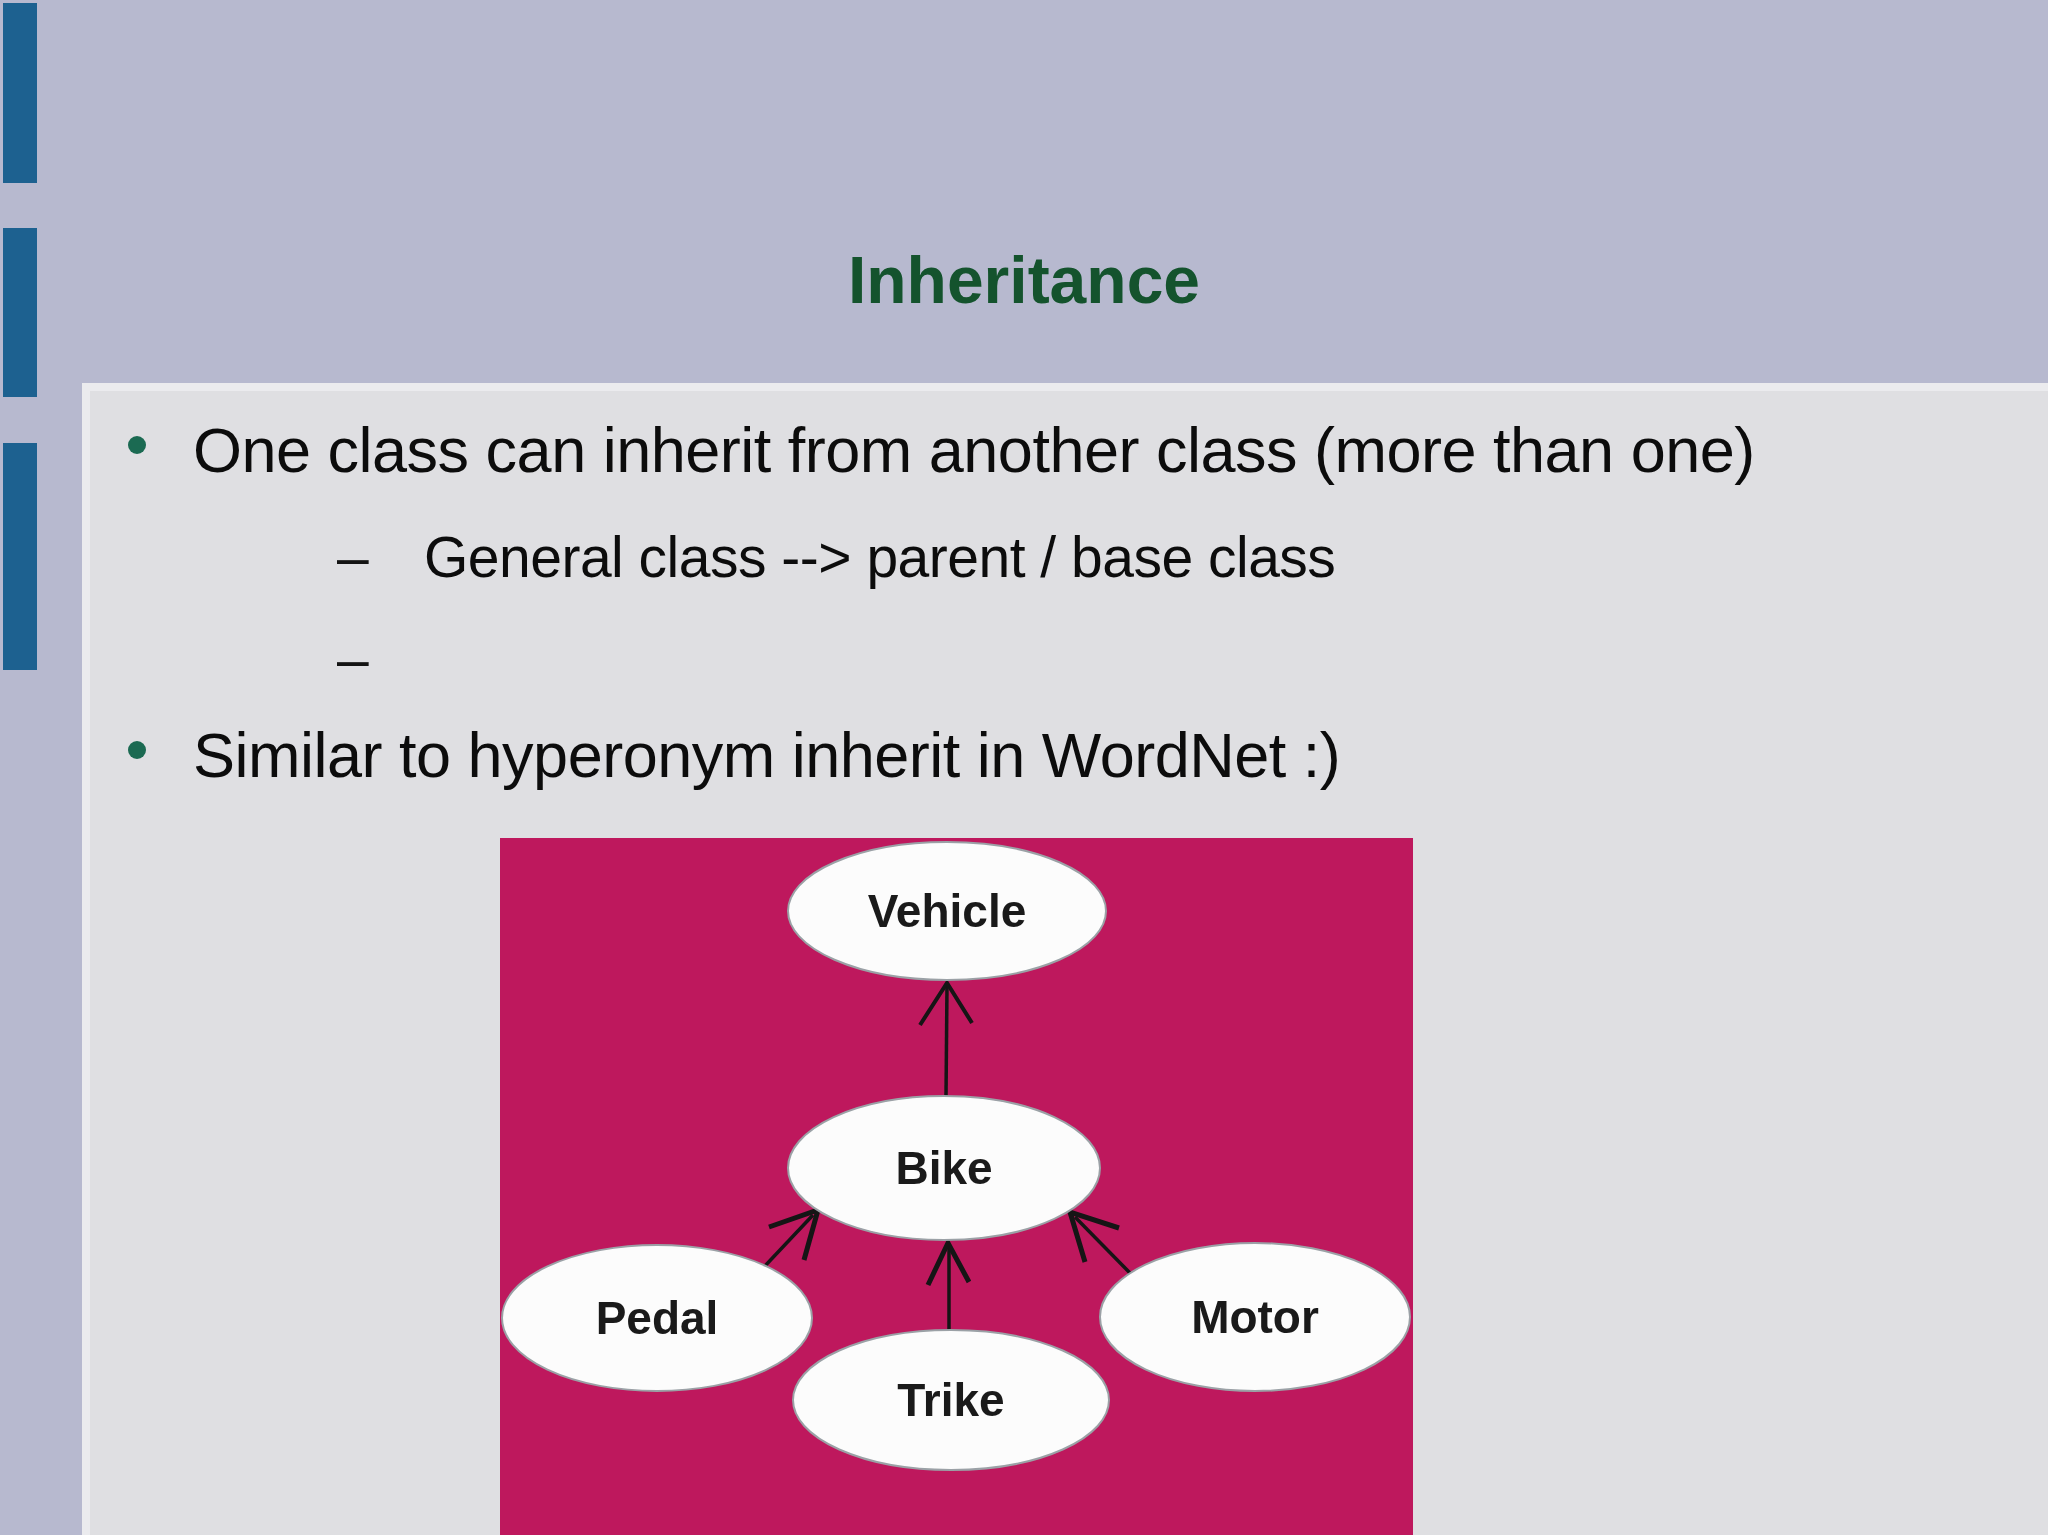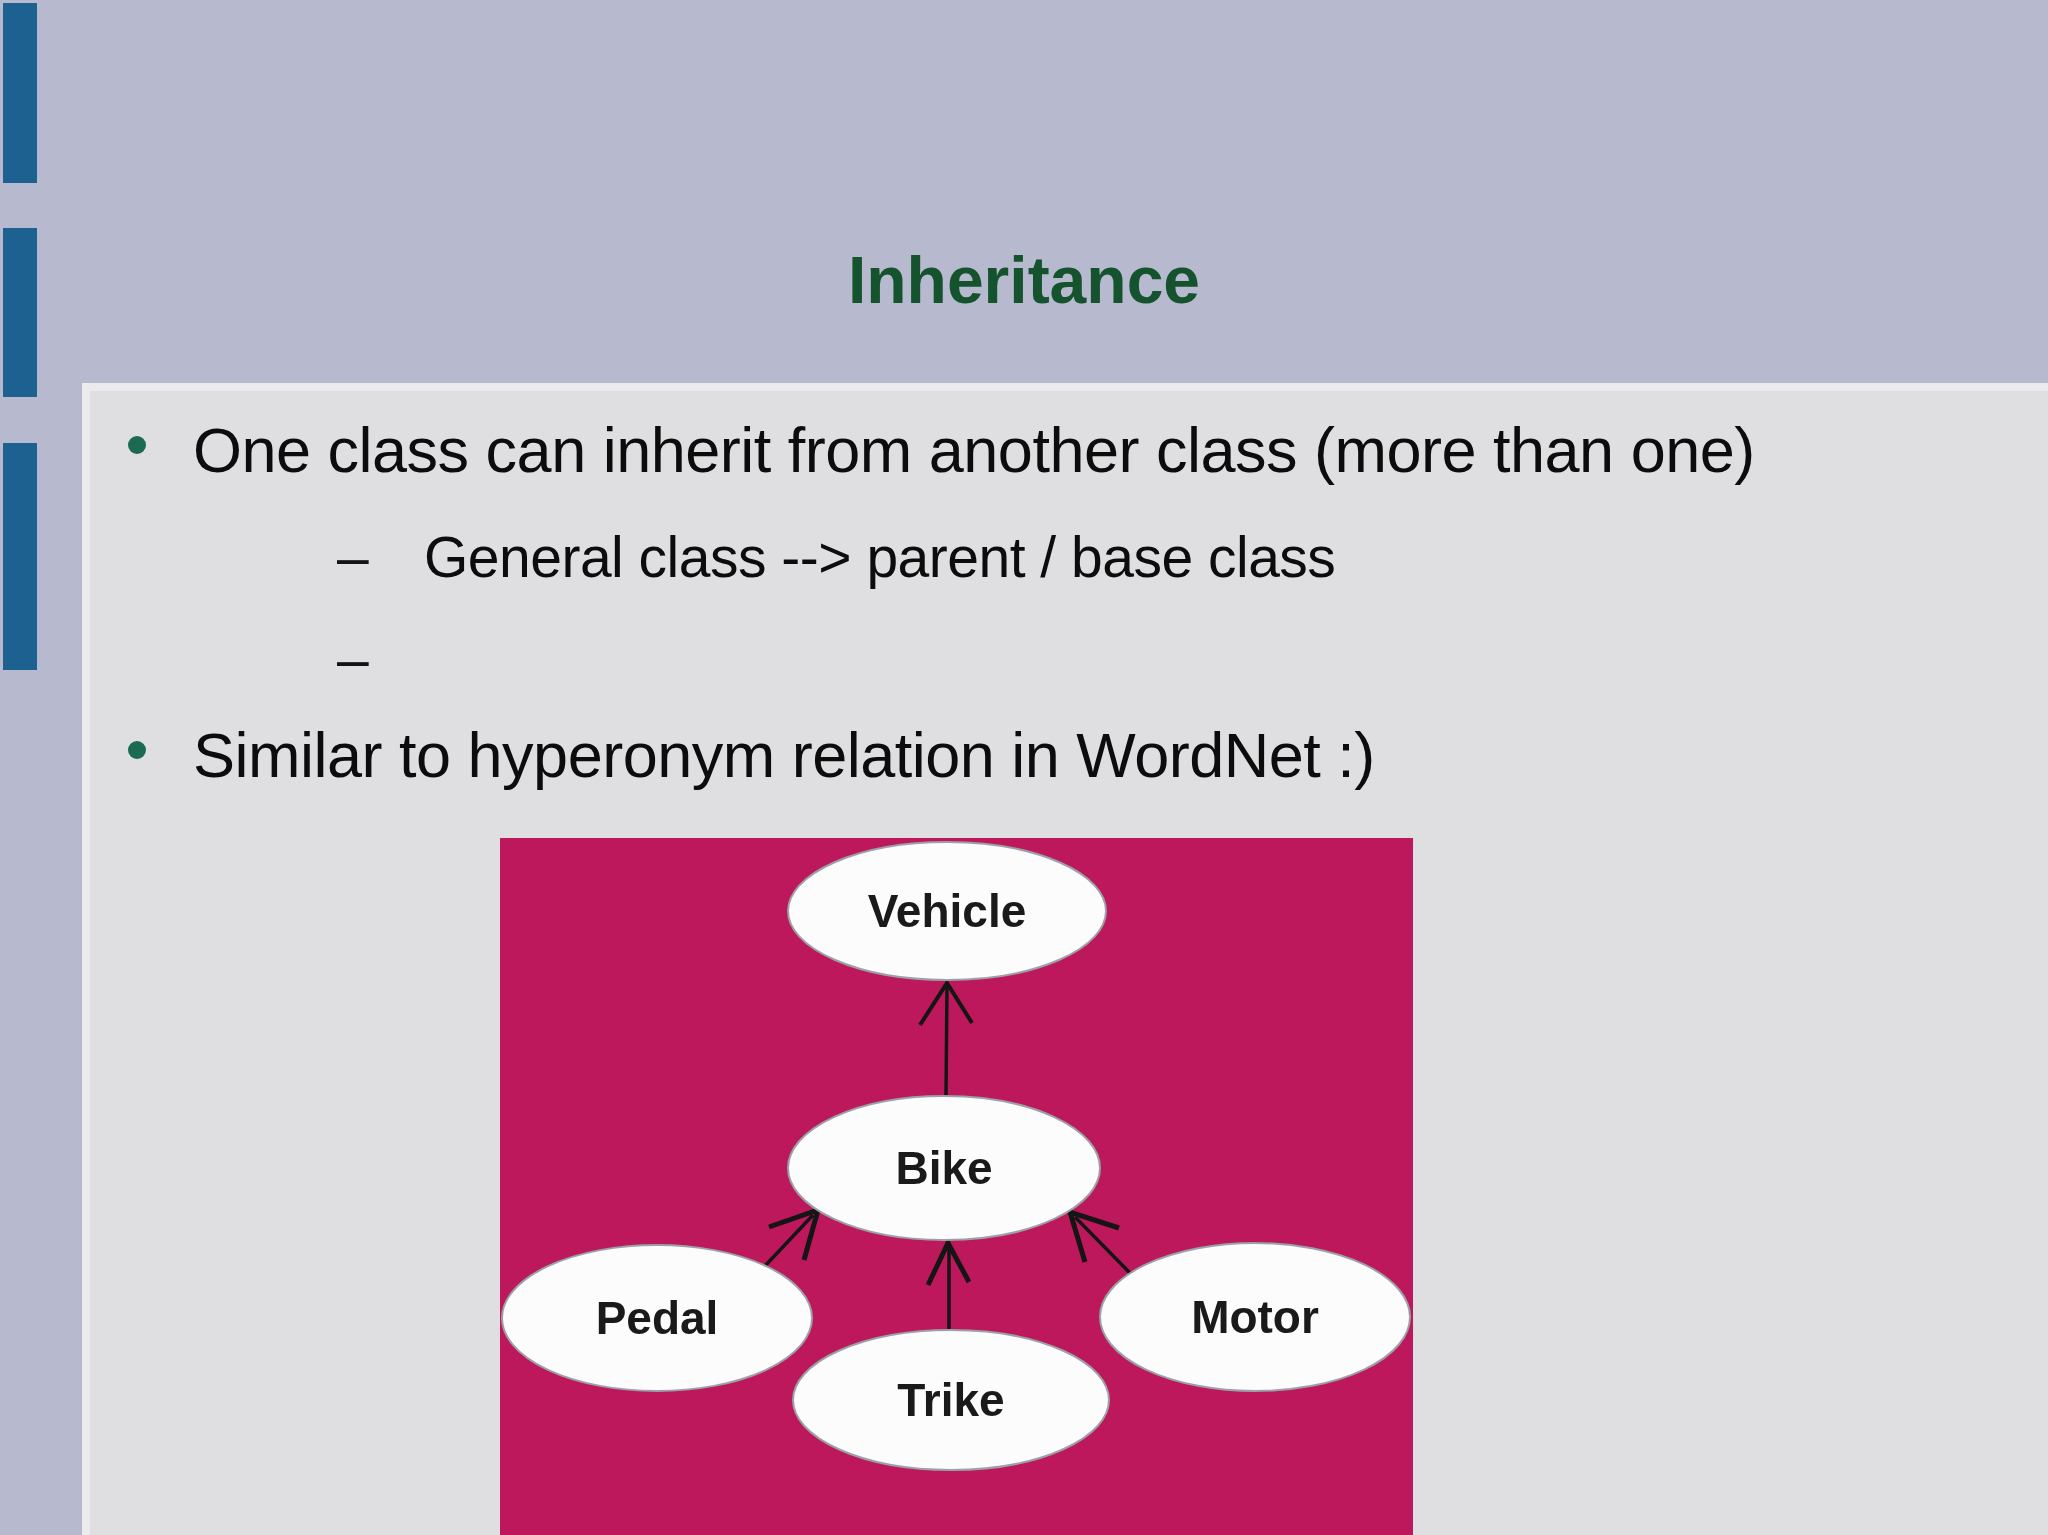--- a/index.html
+++ b/index.html
@@ -95,21 +95,21 @@
     <span class="dash">–</span>
     <span class="txt">General class --&gt; parent / base class</span>
   </div>
 
   <div class="bline lvl2 s2">
     <span class="dash">–</span>
   </div>
 
   <div class="bline lvl1 b2">
     <span class="dot"></span>
-    <span class="txt">Similar to hyperonym relation in WordNet :)</span>
+    <span class="txt">Similar to hyperonym inherit in WordNet :)</span>
   </div>
 
   <div class="diagram">
     <svg width="913" height="643" viewBox="0 0 913 643">
 
       <g>
         <line class="edge-line" x1="446" y1="259" x2="447" y2="148"></line>
         <polyline class="edge-head thin" points="420,187 447,145 472,185"></polyline>
       </g>
       <g>

